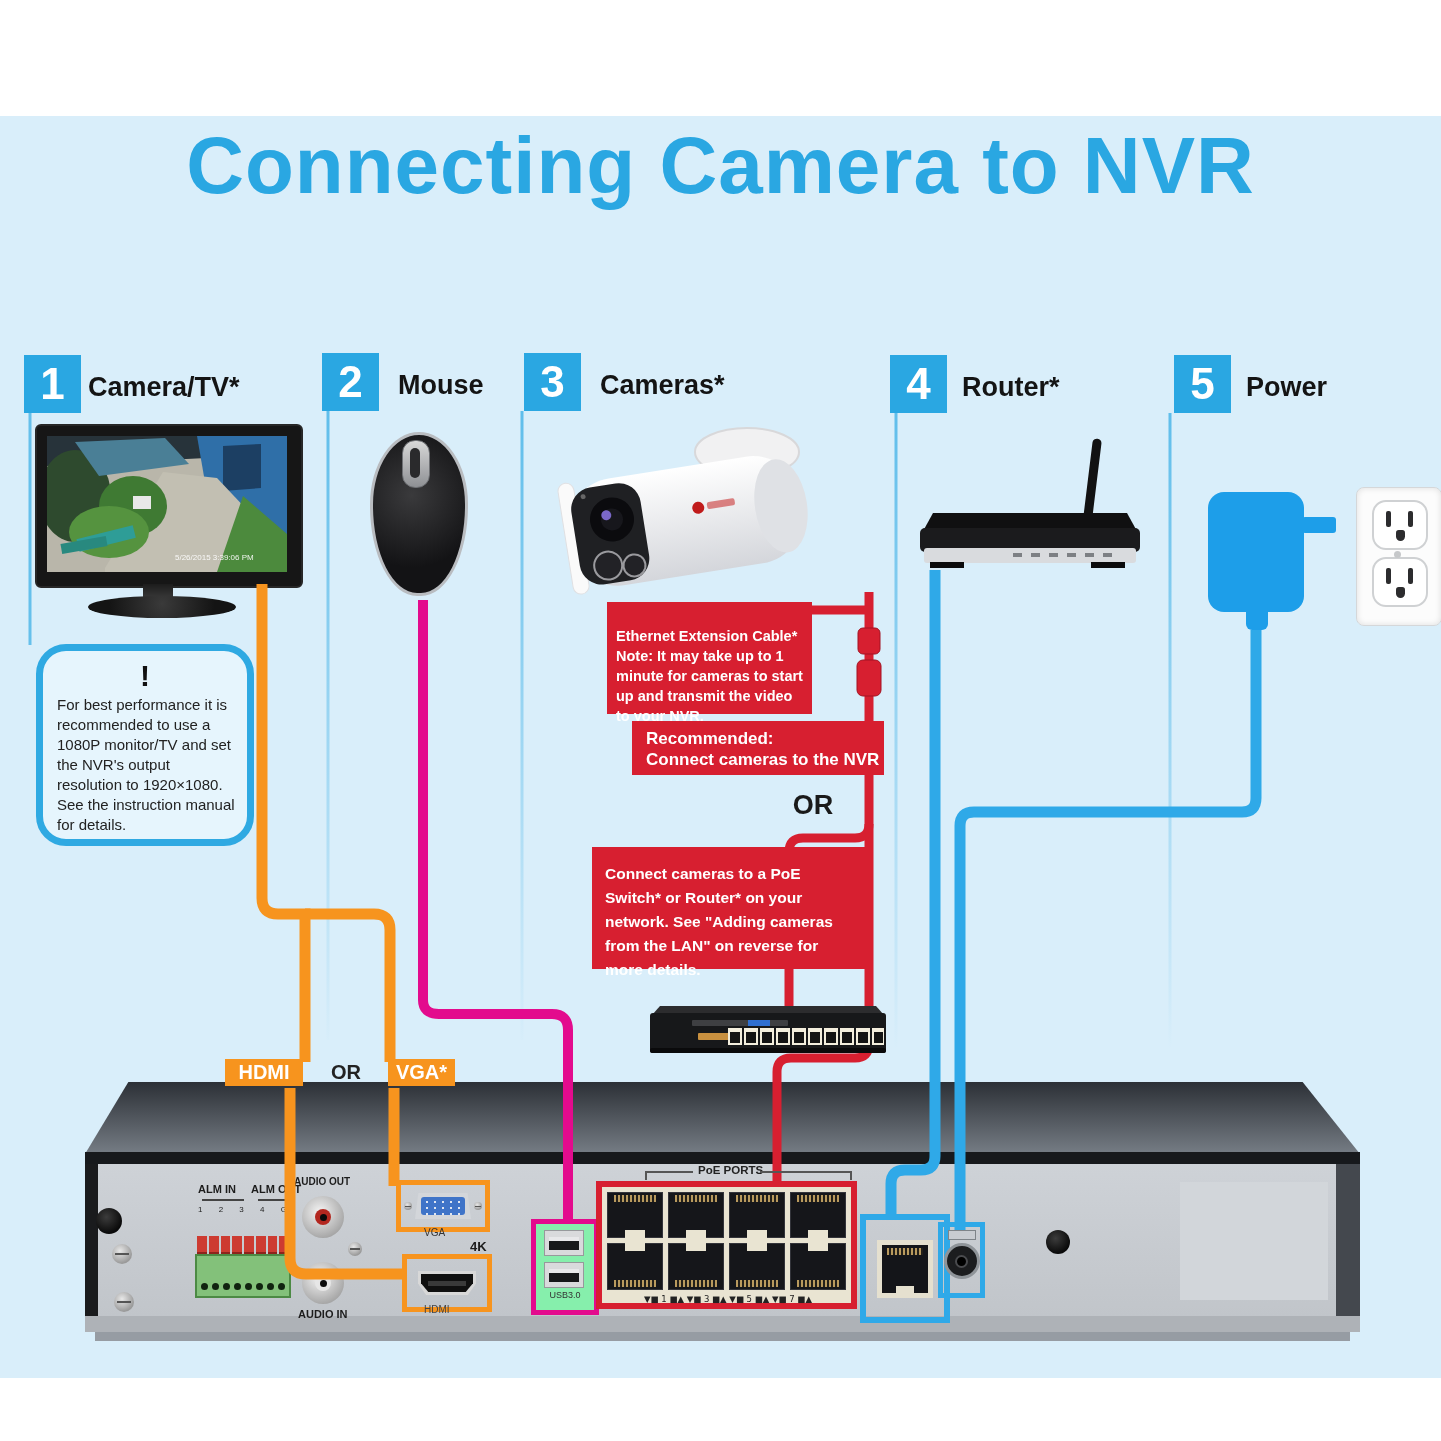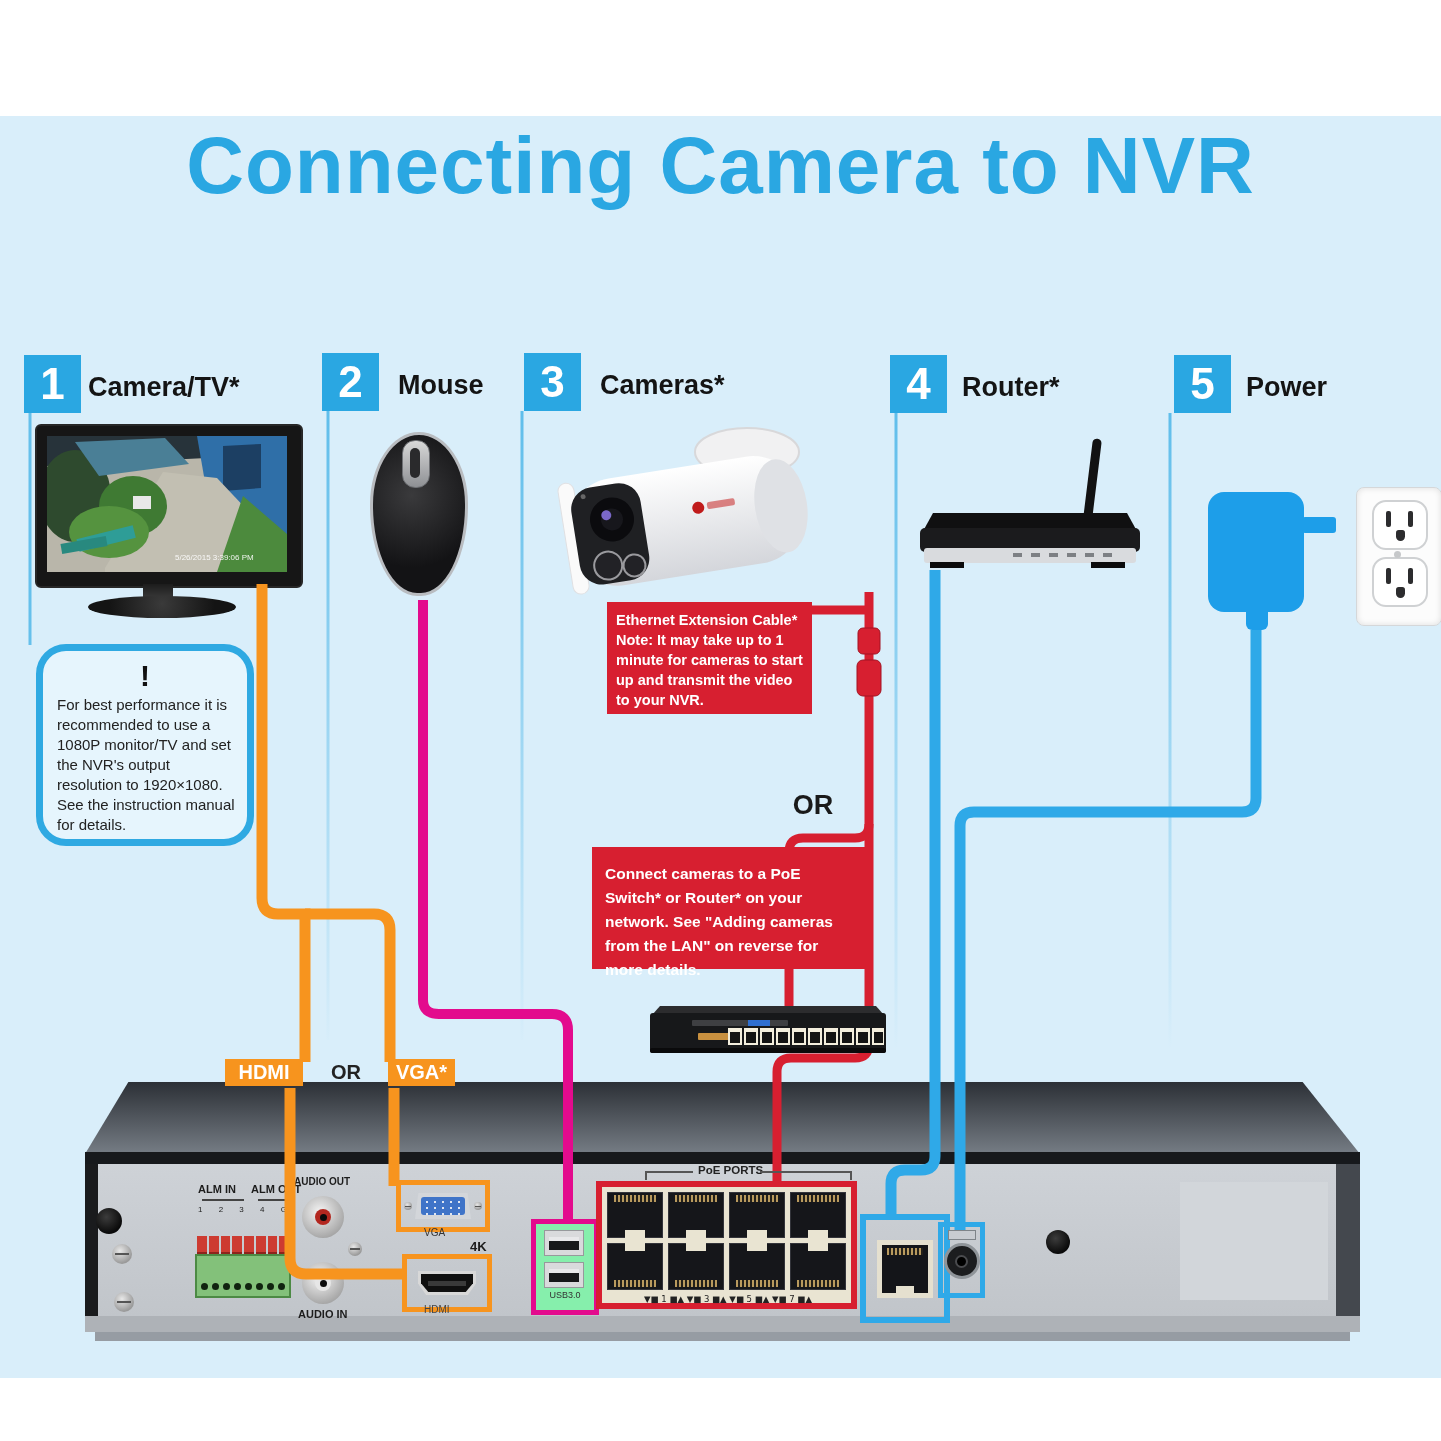--- a/index.html
+++ b/index.html
@@ -381,22 +381,24 @@
 
   <div class="abs tag" style="left:225px;top:1059px;width:78px;height:27px">HDMI</div>
   <div class="abs or-black" style="left:318px;top:1061px;width:56px;font-size:20px;color:#222">OR</div>
   <div class="abs tag" style="left:388px;top:1059px;width:67px;height:27px">VGA*</div>
 
   <div class="abs warn">
     <div class="warn-ex">!</div>
     <div class="warn-text">For best performance it is recommended to use a 1080P monitor/TV and set the NVR's output resolution to 1920×1080. See the instruction manual for details.</div>
   </div>
 
-  <div class="abs note-red" style="left:607px;top:602px;width:205px;height:112px;padding:8px 6px 0 9px;font-size:14.5px;line-height:20px">
+  <div class="abs note-red" style="left:607px;top:602px;width:205px;height:112px;padding:24px 6px 0 9px;font-size:14.5px;line-height:20px">
     <div>Ethernet Extension Cable*</div>
     <div>Note: It may take up to 1 minute for cameras to start up and transmit the video to your NVR.</div>
   </div>
 
+  <div class="abs note-red" style="left:632px;top:721px;width:252px;height:54px;padding:7px 0 0 14px;font-size:17px;line-height:21px;white-space:pre-line">Recommended:
+Connect cameras to the NVR</div>
 
   <div class="abs or-black" style="left:783px;top:790px;width:60px;font-size:27px">OR</div>
 
   <div class="abs note-red" style="left:592px;top:847px;width:276px;height:122px;padding:15px 8px 0 13px;font-size:15.5px;line-height:24px">Connect cameras to a PoE Switch* or Router* on your network. See "Adding cameras from the LAN" on reverse for more details.</div>
 </div>
 
 </body></html>

